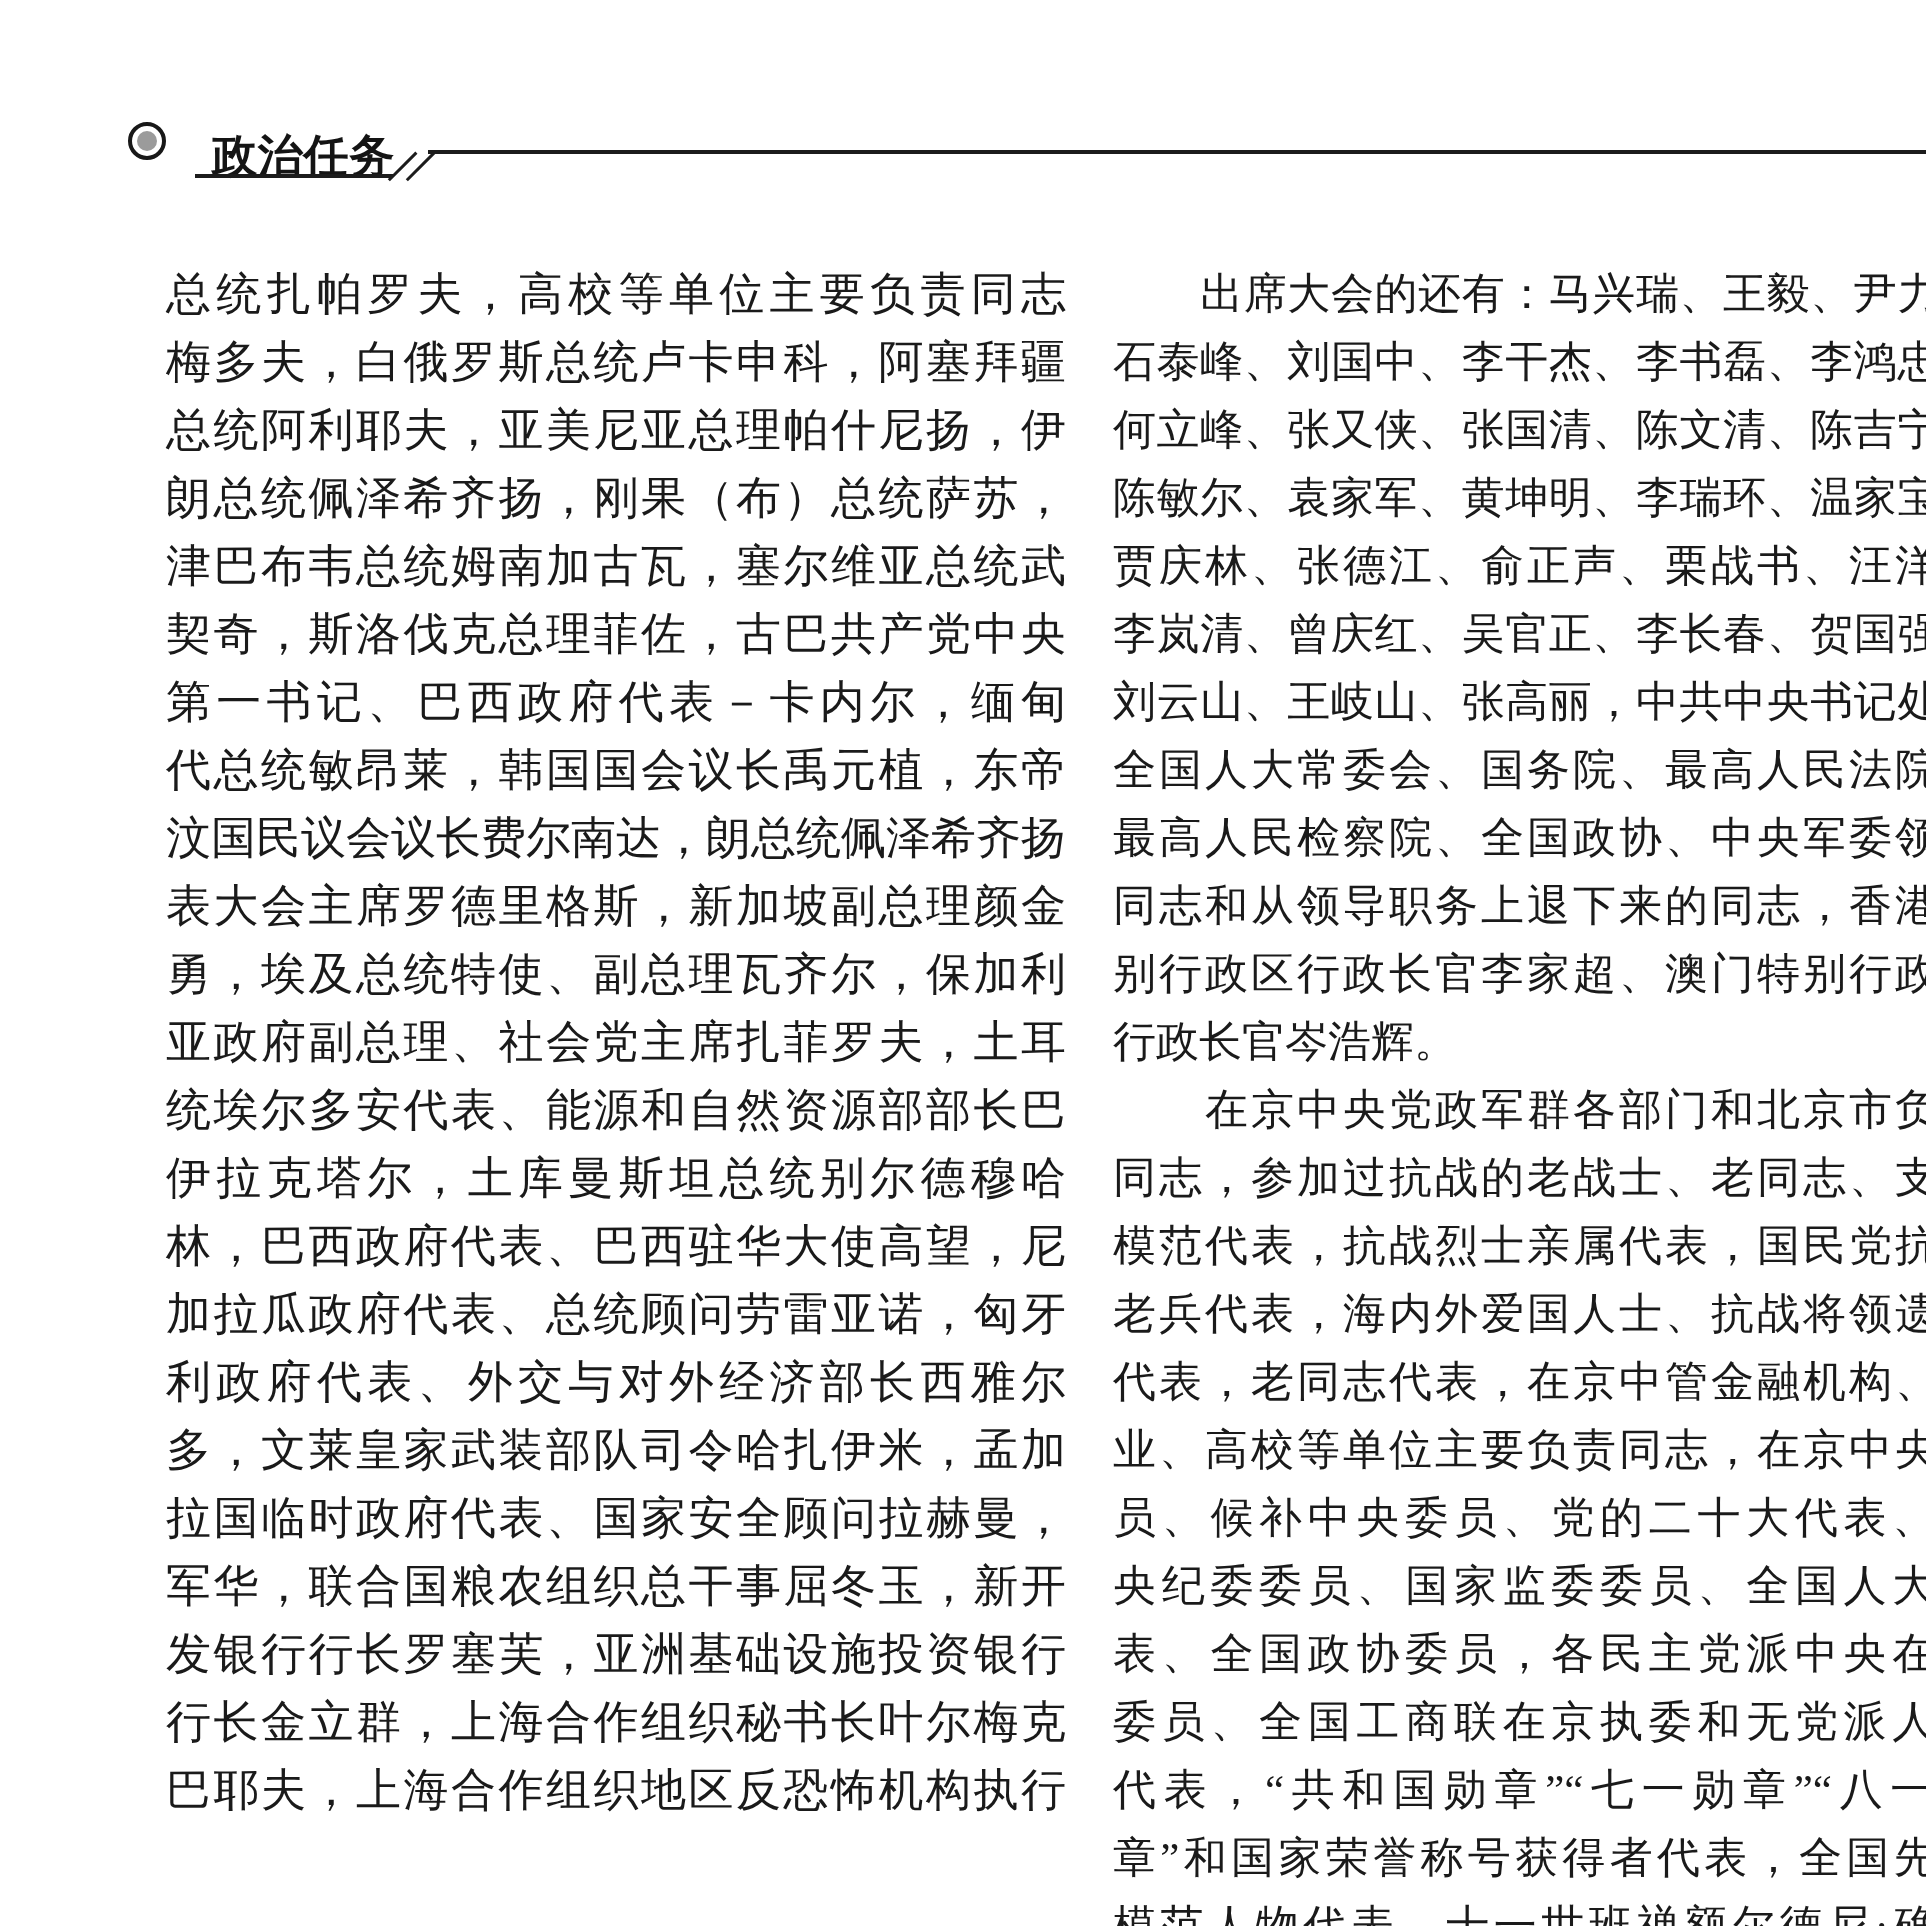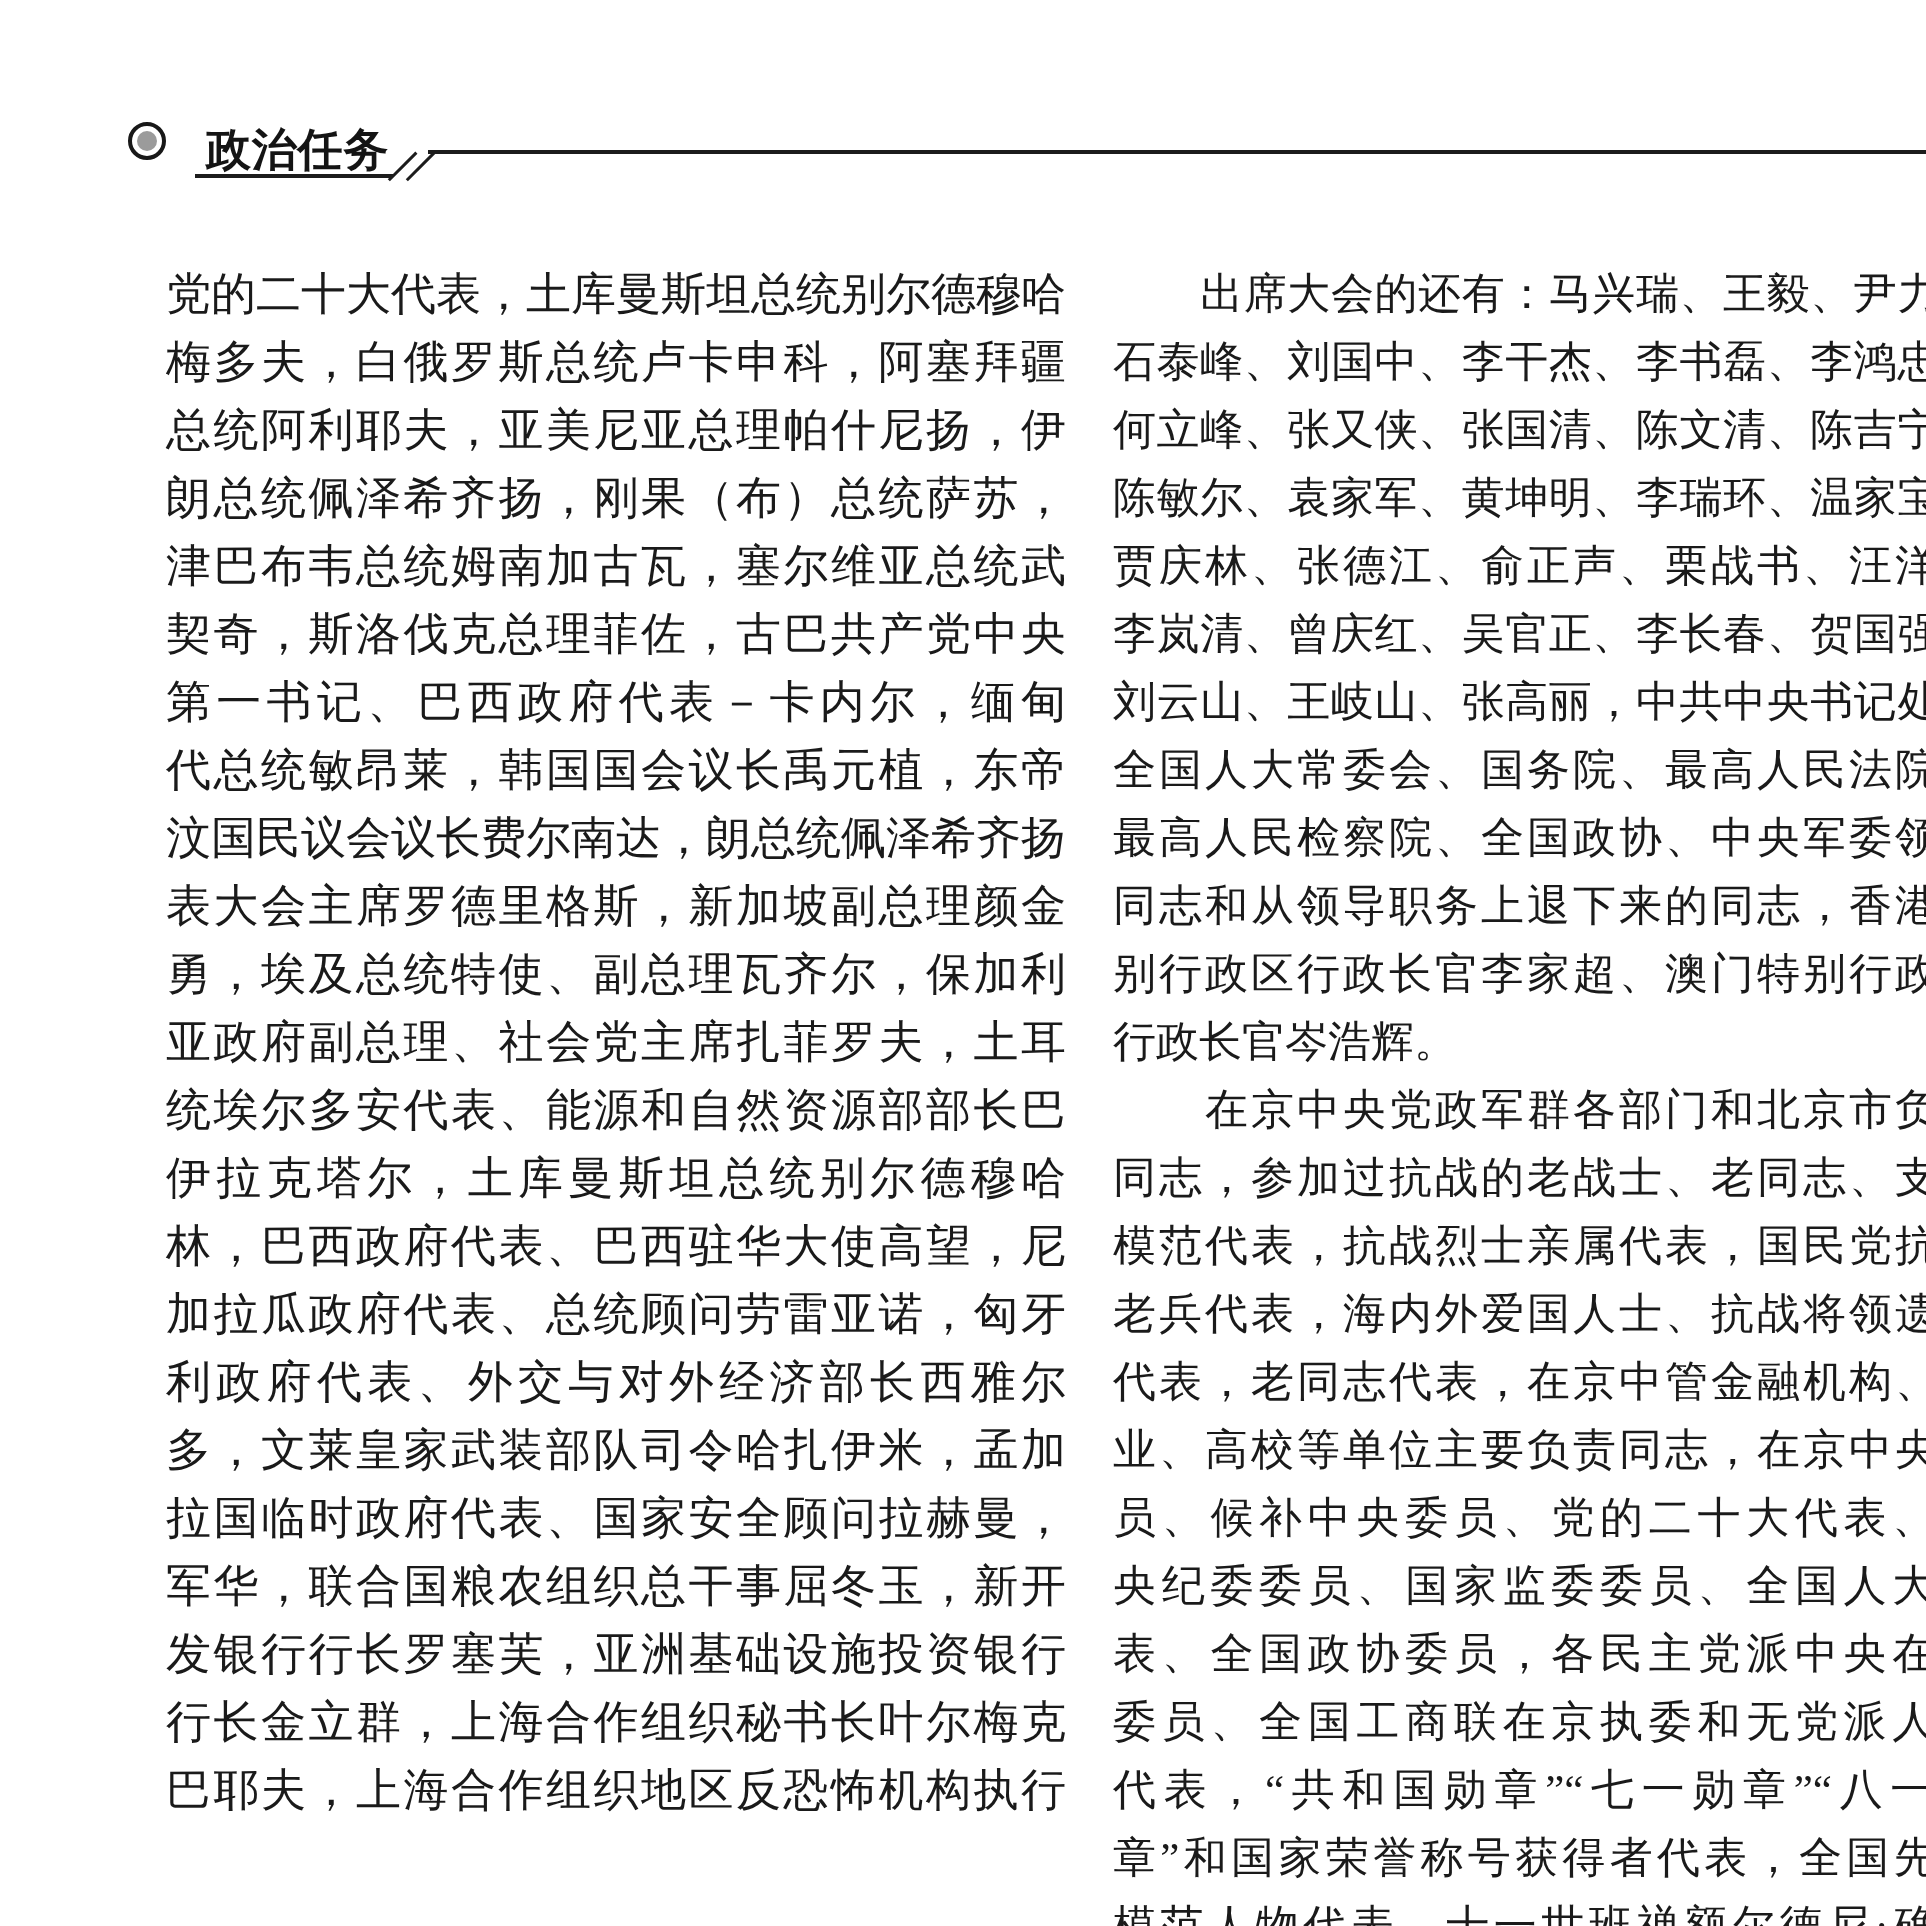--- a/index.html
+++ b/index.html
@@ -19,21 +19,21 @@
     width:30px;height:30px;
     border:4.2px solid #181818;border-radius:50%;
     background:#ffffff;
   }
   .bullet-inner{
     position:absolute;left:50%;top:50%;
     width:20px;height:20px;margin:-10px 0 0 -10px;
     border-radius:50%;background:#9b9b9b;
   }
   .section-title{
-    position:absolute;left:196px;top:115px;margin:10px;
+    position:absolute;left:196px;top:115px;margin:16px;
     font-size:45px;line-height:51px;font-weight:700;
     letter-spacing:0.8px;color:#141414;white-space:nowrap;
   }
   .rule{position:absolute;background:#1c1c1c;}
   .rule-short{left:195px;top:174px;width:198px;height:4.2px;}
   .rule-long{left:428px;top:150px;width:1543px;height:3.9px;}
   .slash{
     position:absolute;width:39px;height:2.7px;background:#1c1c1c;
     transform:rotate(-45deg);
   }
@@ -64,21 +64,21 @@
     </div>
     <h1 class="section-title">政治任务</h1>
     <div class="rule rule-short"></div>
     <div class="slash slash-1"></div>
     <div class="slash slash-2"></div>
     <div class="rule rule-long"></div>
   </header>
 
   <main>
     <section class="column column-left">
-        <div class="line">党的二十大代表，土库曼斯坦总统别尔德穆哈</div>
+        <div class="line">总统扎帕罗夫，高校等单位主要负责同志</div>
         <div class="line">梅多夫，白俄罗斯总统卢卡申科，阿塞拜疆</div>
         <div class="line">总统阿利耶夫，亚美尼亚总理帕什尼扬，伊</div>
         <div class="line">朗总统佩泽希齐扬，刚果（布）总统萨苏，</div>
         <div class="line">津巴布韦总统姆南加古瓦，塞尔维亚总统武</div>
         <div class="line">契奇，斯洛伐克总理菲佐，古巴共产党中央</div>
         <div class="line">第一书记、巴西政府代表－卡内尔，缅甸</div>
         <div class="line">代总统敏昂莱，韩国国会议长禹元植，东帝</div>
         <div class="line">汶国民议会议长费尔南达，朗总统佩泽希齐扬</div>
         <div class="line">表大会主席罗德里格斯，新加坡副总理颜金</div>
         <div class="line">勇，埃及总统特使、副总理瓦齐尔，保加利</div>

